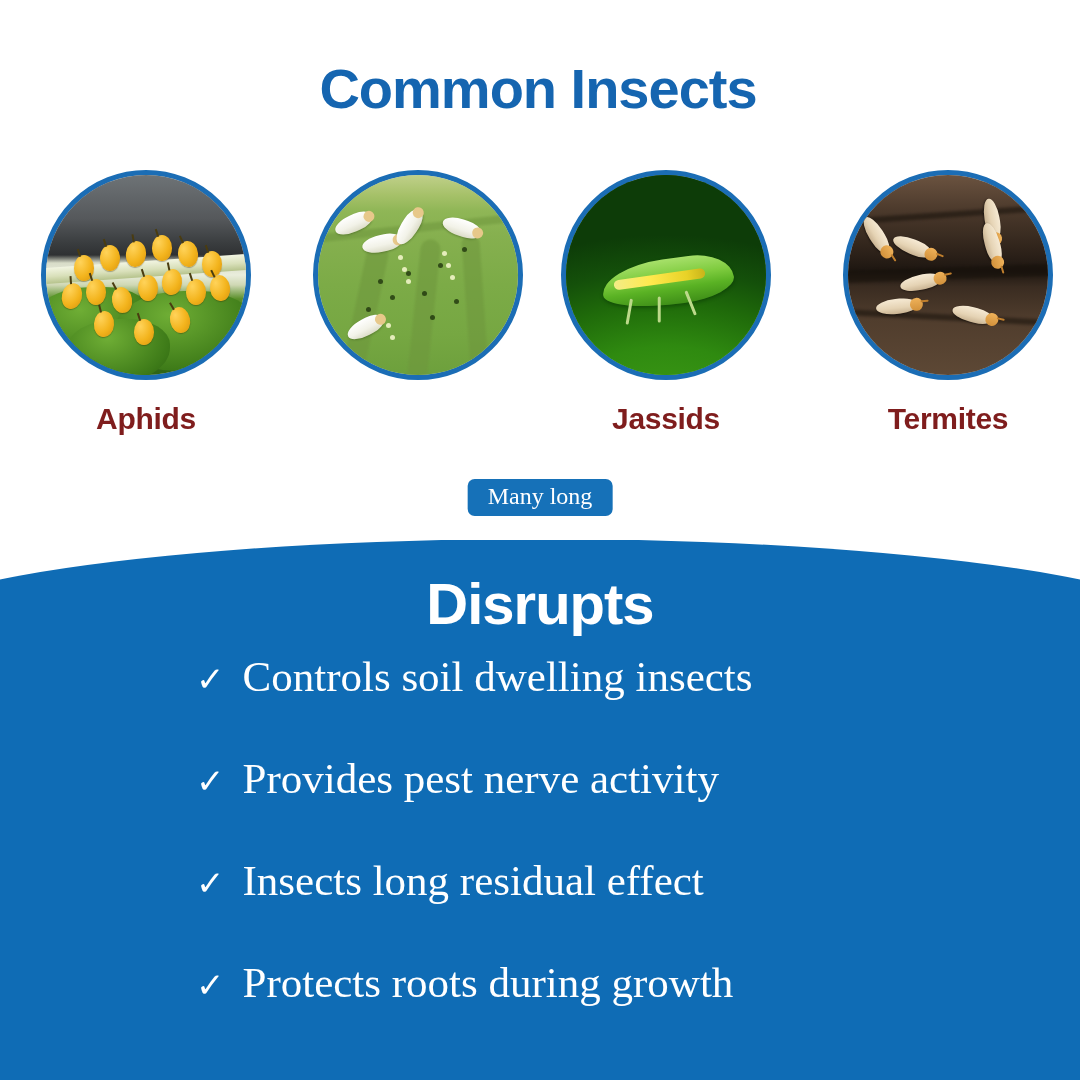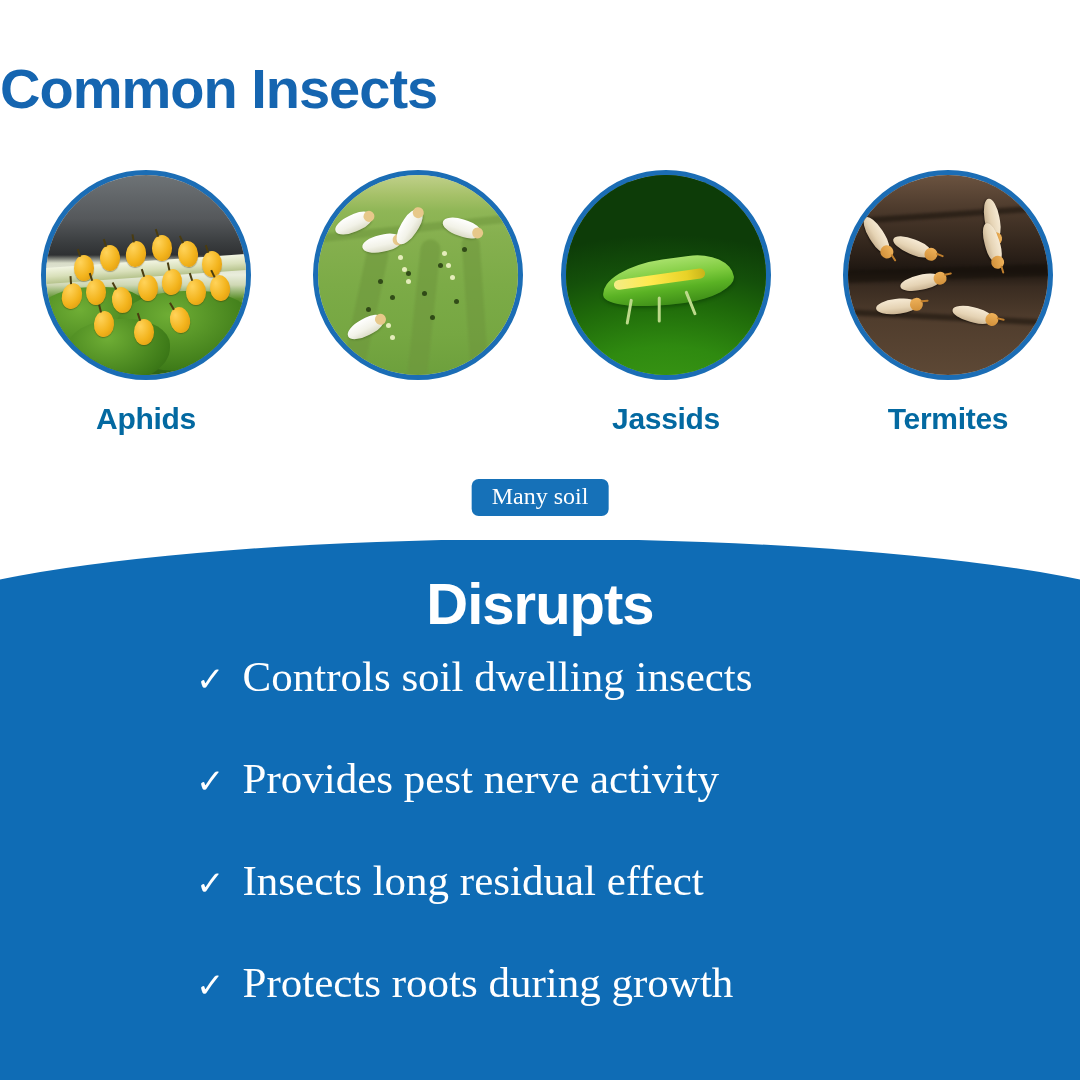--- a/index.html
+++ b/index.html
@@ -12,21 +12,21 @@
   }
 
   
   .top-section{
     position:absolute;left:0;top:0;width:1080px;height:540px;
     background:#ffffff;z-index:2;
   }
 
   .page-title{
     position:absolute;left:0;top:56px;width:1076px;
-    text-align:left;
+    text-align:center;
     font-size:56px;font-weight:bold;
     letter-spacing:-1px;
     color:#1565b0;
     font-family:"Liberation Sans", sans-serif;
   }
 
   
   .insect-row{
     position:absolute;left:0;top:170px;width:1080px;height:310px;
   }
@@ -41,21 +41,21 @@
     overflow:hidden;
     position:relative;
     margin:0 auto;
     background:#cfd6d8;
   }
   .circle-art{position:absolute;inset:0;}
 
   .insect-label{
     margin-top:22px;
     font-size:30px;font-weight:bold;
-    color:#0369a1;
+    color:#7f1d1d;
     letter-spacing:-0.3px;
     font-family:"Liberation Sans", sans-serif;
   }
 
   
   .art-aphids{
     background:
       linear-gradient(180deg,#6e7376 0%,#55585b 22%,#3a3d3f 34%,#2f3133 40%,
         #d8dcc8 44%,#e9eddc 50%,#cfd8b4 55%,
         #5a8f2a 62%,#3f7a1c 76%,#2f6415 100%);
@@ -317,21 +317,21 @@
             <div class="hleg" style="left:52px;top:36px;transform:rotate(8deg);"></div>
             <div class="hleg" style="left:84px;top:34px;transform:rotate(-14deg);"></div>
           </div>
         </div>
       </div>
       <div class="insect-label">Jassids</div>
     </div>
 
   </div>
 
-  <div class="many-more">Many soil</div>
+  <div class="many-more">Many long</div>
 </div>
 
 <div class="benefits-title">Disrupts</div>
 
 <ul class="benefits-list">
   <li class="benefit-item">
     <span class="check-icon">✓</span>
     <span class="benefit-text">Controls soil dwelling insects</span>
   </li>
   <li class="benefit-item">

